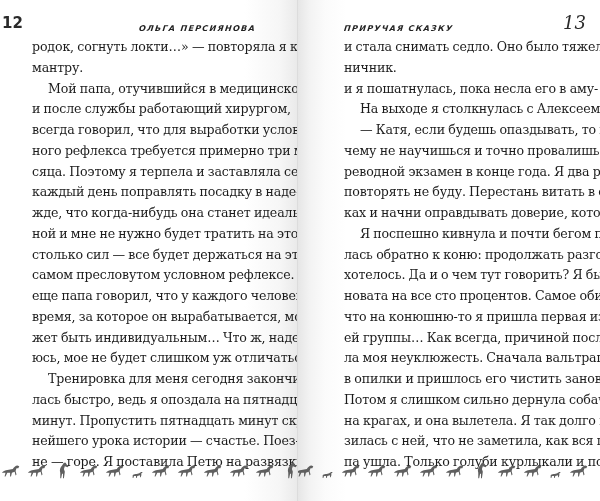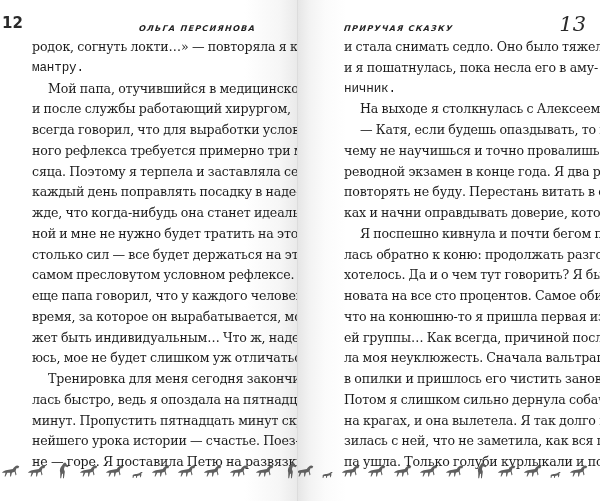--- a/index.html
+++ b/index.html
@@ -24,21 +24,21 @@
       position: absolute; left: 297px; top: 0; width: 2px; height: 501px;
       background: #dcdcdc;
     }
     .page-num {
       position: absolute; top: 14px;
       font-family: "DejaVu Sans", "Liberation Sans", sans-serif;
       font-weight: bold; font-size: 15px; color: #2a2a2a;
     }
     .page-left .page-num { left: 2px; font-style: normal; }
     .page-right .page-num {
-      right: 14px; font-family: "DejaVu Serif", serif; font-style: italic; font-weight: normal; font-size: 21px; top: 12px;
+      right: 14px; font-family: "DejaVu Serif", serif; font-style: italic; font-weight: normal; font-size: 18px; top: 12px;
     }
     .running-head {
       position: absolute; top: 24px;
       font-family: "DejaVu Sans", "Liberation Sans", sans-serif;
       font-size: 8px; font-weight: bold; font-style: italic;
       letter-spacing: 1.3px; color: #222;
       transform: skewX(-6deg);
     }
     .page-left .running-head { right: 42px; }
     .page-right .running-head { left: 46px; }
@@ -46,21 +46,21 @@
     .text {
       position: absolute; top: 37px;
       font-size: 12.6px; line-height: 20.75px;
       text-align: justify;
       letter-spacing: -0.15px;
       word-spacing: -0.5px;
     }
     .page-left .text { left: 32px; width: 223px; }
     .page-right .text { left: 46px; width: 222px; }
     .line { display: block; white-space: nowrap; height: 20.75px; text-align-last: justify; }
-    .line.last { text-align-last: left; font-family: Liberation Mono, monospace; }
+    .line.last { text-align-last: left; }
     .line.indent { padding-left: 16px; }
 
     .horse-border {
       position: absolute; top: 453px; height: 28px; left: 0;
       display: flex; align-items: flex-end; gap: 4px;
     }
     .page-left .horse-border { left: 0px; }
     .page-right .horse-border { left: -4px; }
     .horse { width: 22px; height: 22px; flex: 0 0 auto; }
     .horse svg { width: 100%; height: 100%; display: block; }
@@ -161,22 +161,22 @@
       </div>
   </div>
 
   <div class="gutter-line"></div>
 
   <div class="page page-right">
     <div class="page-num">13</div>
     <div class="running-head">ПРИРУЧАЯ СКАЗКУ</div>
     <div class="text" id="right-text">
       <span class="line">и стала снимать седло. Оно было тяжелым,</span>
+      <span class="line last">ничник.</span>
       <span class="line">и я пошатнулась, пока несла его в аму-</span>
-      <span class="line last">ничник.</span>
       <span class="line indent">На выходе я столкнулась с Алексеем Вик-</span>
       <span class="line indent">— Катя, если будешь опаздывать, то ни-</span>
       <span class="line">чему не научишься и точно провалишь пе-</span>
       <span class="line">реводной экзамен в конце года. Я два раза</span>
       <span class="line">повторять не буду. Перестань витать в обла-</span>
       <span class="line">ках и начни оправдывать доверие, которым</span>
       <span class="line indent">Я поспешно кивнула и почти бегом понес-</span>
       <span class="line">лась обратно к коню: продолжать разговор не</span>
       <span class="line">хотелось. Да и о чем тут говорить? Я была ви-</span>
       <span class="line">новата на все сто процентов. Самое обидное,</span>

